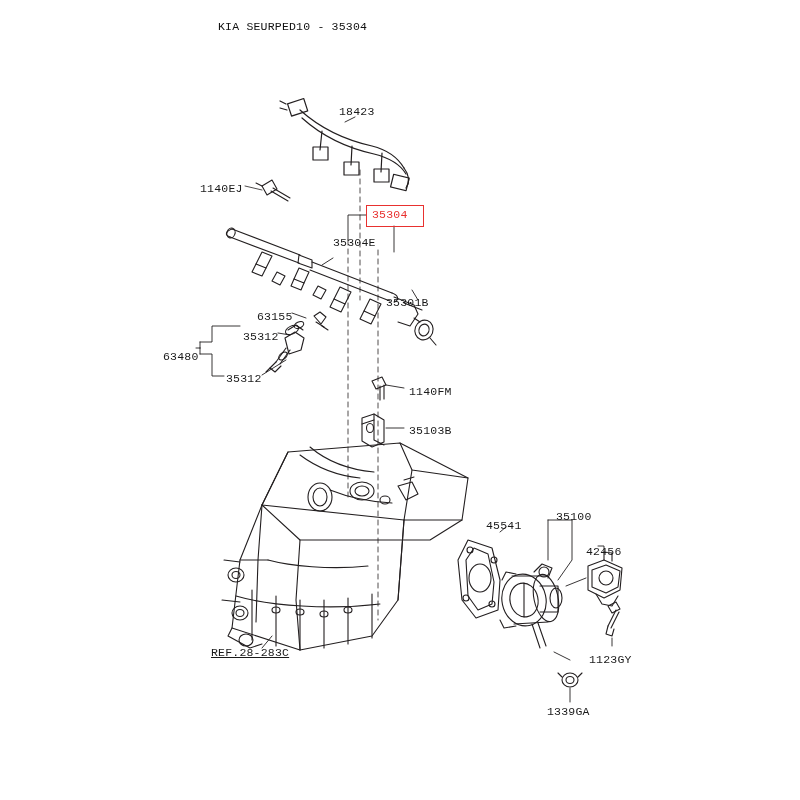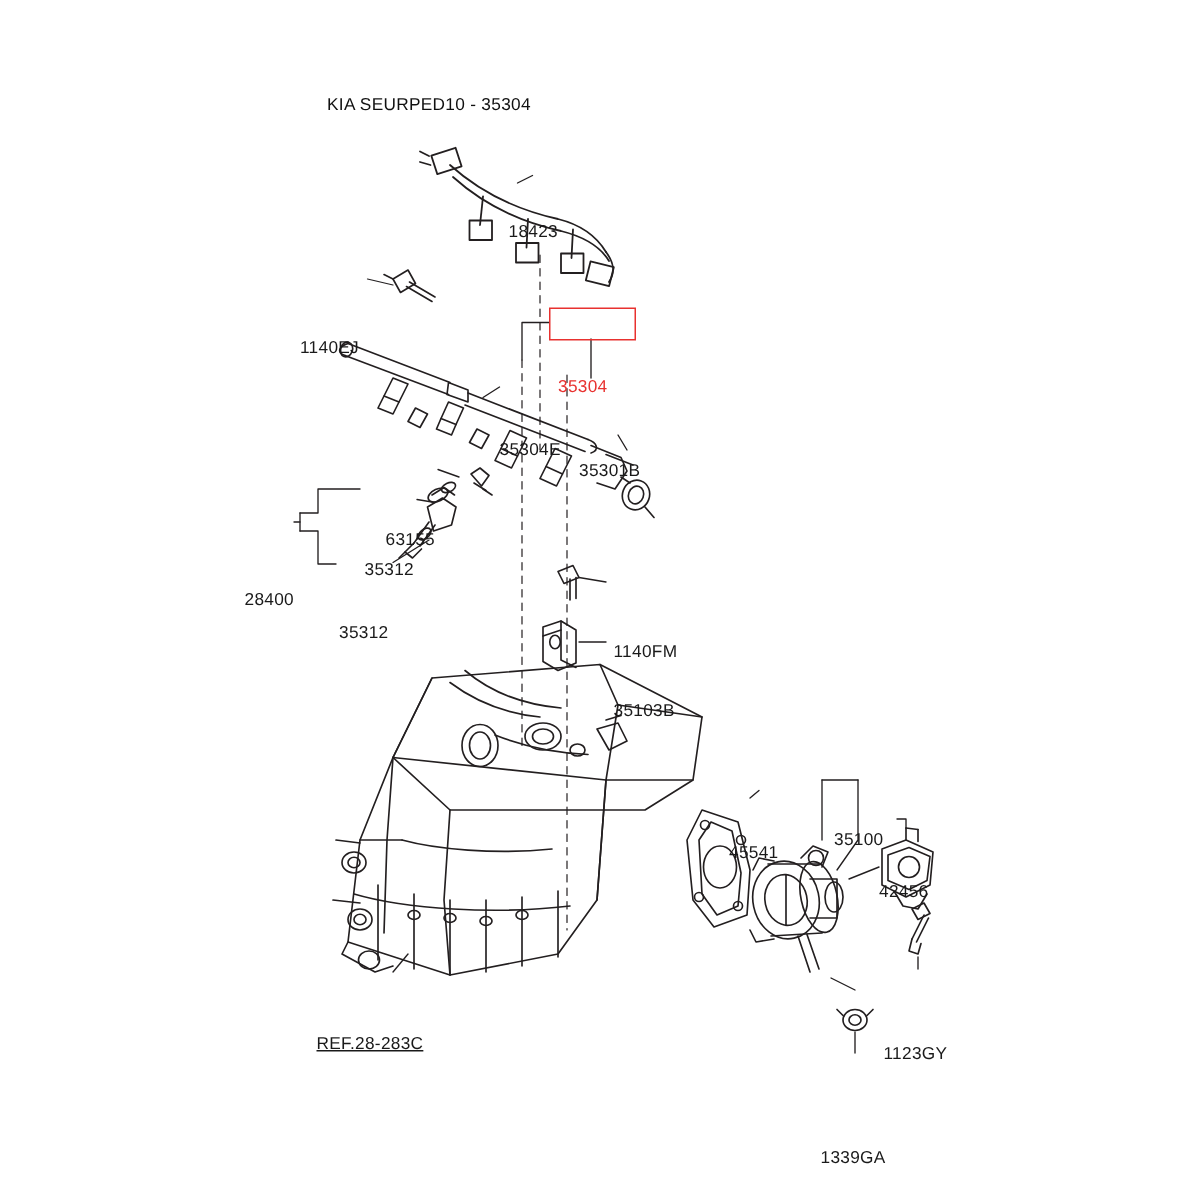--- a/index.html
+++ b/index.html
@@ -19,26 +19,25 @@
   }
   #diagram-svg {
     position: absolute;
     left: 0;
     top: 0;
     width: 800px;
     height: 800px;
   }
   .label {
     position: absolute;
-    font-family: Liberation Sans, sans-serif;
+    font-family: Liberation Mono, monospace;
     font-size: 11.5px;
     color: #1a1a1a;
     white-space: nowrap;
     letter-spacing: 0.2px;
-    margin-top: 44px;
   }
   .label.title {
     font-size: 11.5px;
     color: #111111;
   }
   .label.highlight {
     color: #e8312f;
     font-weight: normal;
   }
   .label.underlined {
@@ -300,28 +299,28 @@
     </g>
   </svg>
 
   <div class="hl-box" style="left:366px; top:205px; width:56px; height:20px;"></div>
 
   <div class="label title" style="left:218px; top:20px;">KIA SEURPED10 - 35304</div>
 
   <div class="label" style="left:339px; top:105px;">18423</div>
   <div class="label" style="left:200px; top:182px;">1140EJ</div>
   <div class="label highlight" style="left:372px; top:208px;">35304</div>
-  <div class="label" style="left:333px; top:250px;">35304E</div>
-  <div class="label" style="left:386px; top:264px;">35301B</div>
+  <div class="label" style="left:333px; top:236px;">35304E</div>
+  <div class="label" style="left:386px; top:296px;">35301B</div>
   <div class="label" style="left:257px; top:310px;">63155</div>
   <div class="label" style="left:243px; top:330px;">35312</div>
-  <div class="label" style="left:163px; top:350px;">28400</div>
+  <div class="label" style="left:163px; top:350px;">63480</div>
   <div class="label" style="left:226px; top:372px;">35312</div>
   <div class="label" style="left:409px; top:385px;">1140FM</div>
   <div class="label" style="left:409px; top:424px;text-align:center;">35103B</div>
   <div class="label" style="left:486px; top:519px;">45541</div>
   <div class="label" style="left:556px; top:510px;">35100</div>
   <div class="label" style="left:586px; top:545px;">42456</div>
   <div class="label" style="left:589px; top:653px;">1123GY</div>
   <div class="label underlined" style="left:199px; top:646px;">REF.28-283C</div>
-  <div class="label" style="left:547px; top:722px;">1339GA</div>
+  <div class="label" style="left:547px; top:705px;">1339GA</div>
 
 </div>
 
 </body></html>

